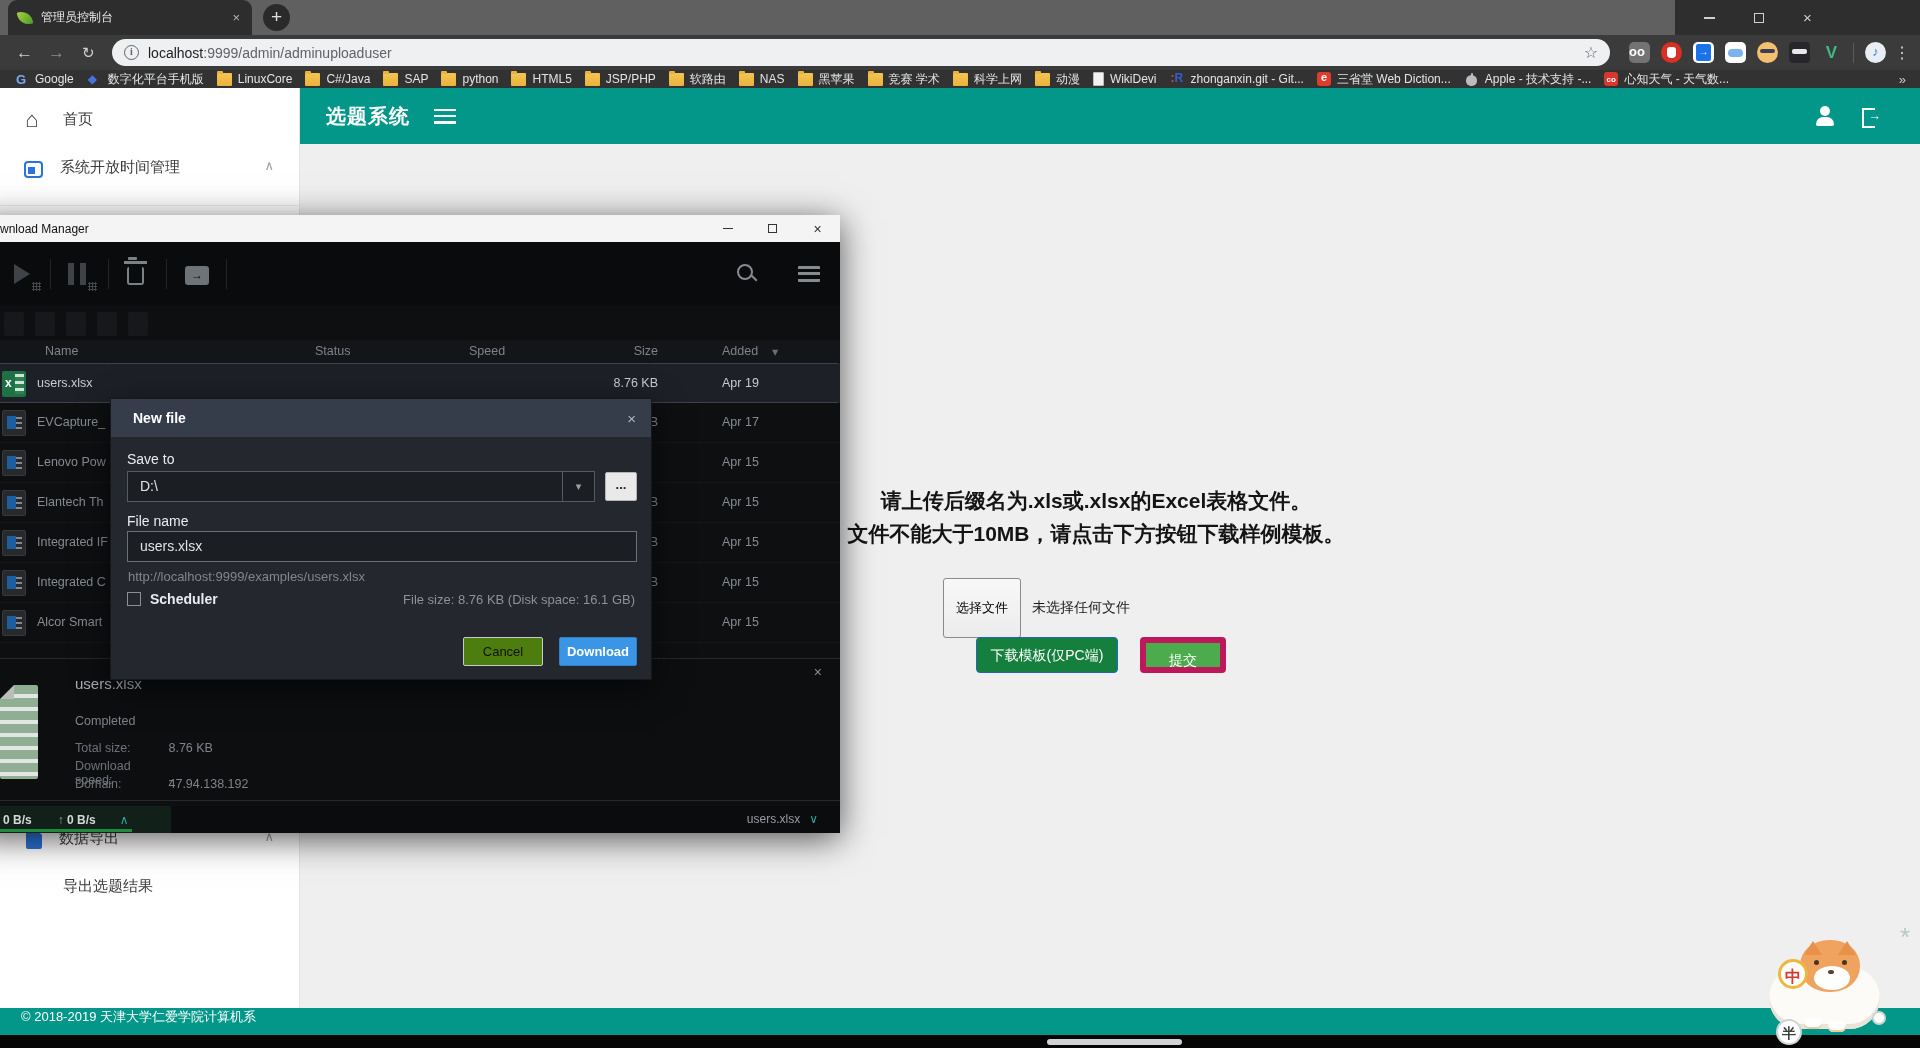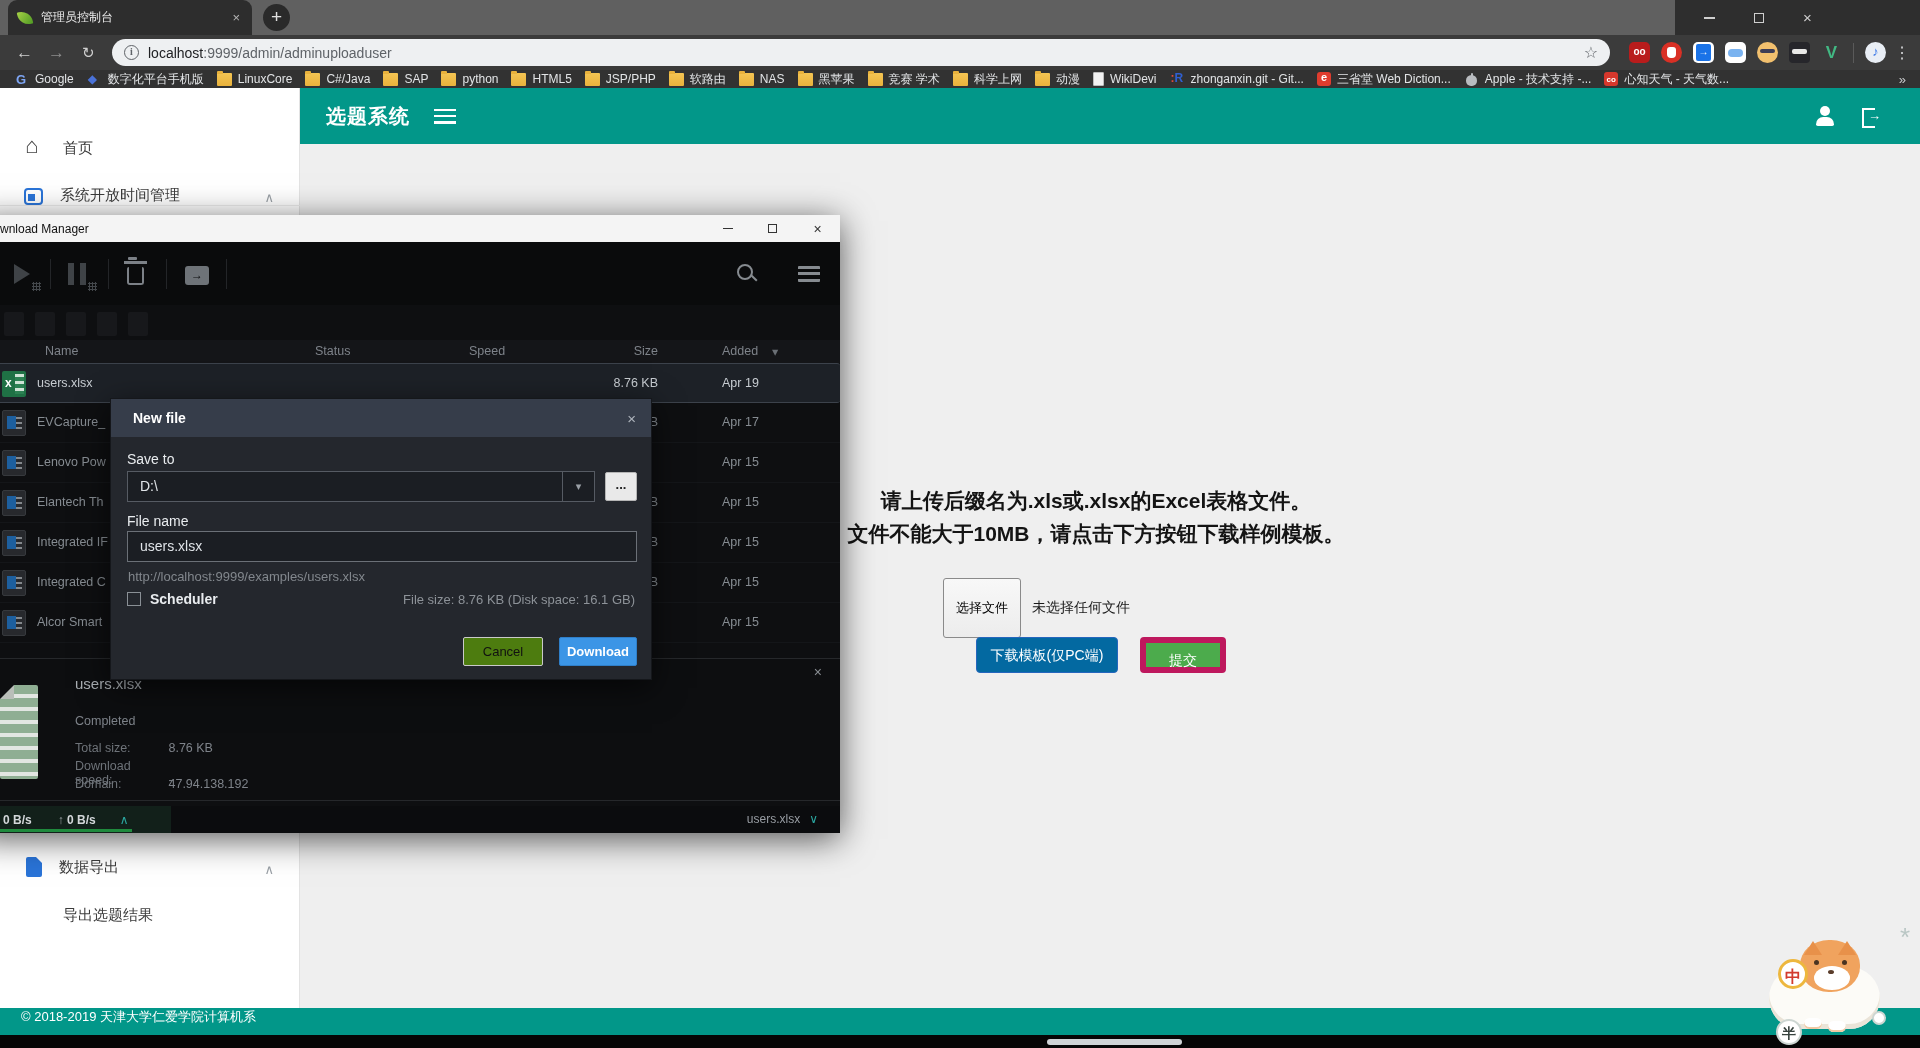--- a/index.html
+++ b/index.html
@@ -23,21 +23,21 @@
   .toolbar{position:absolute;left:0;top:35px;right:0;height:35px;background:#3b3b3b}
   .nav-ic{position:absolute;top:7px;color:#cfcfcf;font-size:17px;line-height:21px}
   .nav-back{left:16px}.nav-fwd{left:48px;color:#8d8d8d}.nav-reload{left:82px;font-size:15px}
   .omnibox{position:absolute;left:112px;top:4px;width:1498px;height:27px;background:#eef0f2;border-radius:14px;display:flex;align-items:center;padding:0 12px}
   .info-ic{width:15px;height:15px;border:1.5px solid #5f6368;border-radius:50%;color:#5f6368;font-size:10px;font-weight:bold;text-align:center;line-height:12px;flex:none;font-family:"Liberation Serif",serif}
   .url{font-size:14px;margin-left:9px;white-space:nowrap}
   .url .host{color:#202124}.url .rest{color:#5f6368}
   .ob-star{margin-left:auto;color:#5f6368;font-size:16px}
   .extensions{position:absolute;right:34px;top:0;height:35px;display:flex;align-items:center;gap:11px}
   .ext{width:21px;height:21px;position:relative;flex:none;border-radius:5px}
-  .ext-oo{background:#b91c1c;color:#fff;font-size:10px;font-weight:bold;text-align:center;line-height:20px}
+  .ext-oo{background:#737373;color:#fff;font-size:13px;font-weight:bold;text-align:left;line-height:20px}
   .ext-hand{background:#d93025;border-radius:50%}
   .ext-hand::before{content:"";position:absolute;left:6px;top:5px;width:9px;height:11px;background:#fff;border-radius:3px 3px 4px 4px}
   .ext-docarrow{background:#fff}
   .ext-docarrow::before{content:"→";position:absolute;left:3px;top:2px;width:15px;height:17px;background:#1a73e8;color:#fff;font-size:10px;text-align:center;line-height:16px;border-radius:2px}
   .ext-cloud{background:#fff}
   .ext-cloud::before{content:"";position:absolute;left:3px;top:7px;width:15px;height:8px;background:#7ab3f0;border-radius:8px}
   .ext-face{background:#f2c06e;border-radius:50%}
   .ext-face::before{content:"";position:absolute;left:3px;top:7px;width:15px;height:4px;background:#3d3d55;border-radius:2px}
   .ext-ninja{background:#26262b;border-radius:4px}
   .ext-ninja::before{content:"";position:absolute;left:3px;top:7px;width:15px;height:5px;background:#e8e8e8;border-radius:2px}
@@ -60,21 +60,21 @@
   .bi.weblio{background:#e03c2e;border-radius:3px;width:14px;height:14px}
   .bi.weblio::before{content:"e";position:absolute;left:4px;top:-1px;color:#fff;font-weight:bold;font-size:11px}
   .bi.apple::before{content:"";position:absolute;left:2px;top:2px;width:11px;height:11px;background:#b9bcc0;border-radius:50% 50% 45% 45%}
   .bi.apple::after{content:"";position:absolute;left:7px;top:0;width:2px;height:4px;background:#b9bcc0;border-radius:1px}
   .bi.seniverse{background:#d7372c;border-radius:3px;width:14px;height:14px}
   .bi.seniverse::before{content:"co";position:absolute;left:2px;top:3px;color:#fff;font-weight:bold;font-size:8px}
   .bm-overflow{position:absolute;right:14px;color:#c8cacc;font-size:13px}
 
   
   .sidebar{position:absolute;left:0;top:88px;width:300px;height:920px;background:#fff;border-right:1px solid #e3e3e3;z-index:1}
-  .side-item{position:absolute;left:0;width:300px;height:48px;display:flex;align-items:flex-end;padding-left:24px}
+  .side-item{position:absolute;left:0;width:300px;height:48px;display:flex;align-items:flex-start;padding-left:24px}
   .side-item:nth-of-type(1){top:22px}
   .side-item:nth-of-type(2){top:70px}
   .side-item.divided{border-bottom:1px solid #ececec}
   .side-item:nth-of-type(3){top:741px}
   .side-item:nth-of-type(4){top:789px}
   .side-label{font-size:15px;color:#3c3c3c;margin-left:17px;flex:1}
   .side-chev{color:#9aa0a6;font-size:13px;margin-right:26px}
   .si{width:22px;height:22px;position:relative;flex:none}
   .si.home::before{content:"⌂";position:absolute;left:1px;top:-3px;font-size:22px;color:#454545}
   .si.calendar{width:19px;height:17px;border:2px solid #2a74d8;border-radius:4px;margin-top:3px}
@@ -94,21 +94,21 @@
   .ic-logout::before{content:"";position:absolute;left:0;top:1px;width:11px;height:16px;border:2px solid #fff;border-right:none}
   .ic-logout::after{content:"→";position:absolute;left:6px;top:1px;color:#fff;font-size:13px;font-weight:bold}
 
   .main{position:absolute;left:300px;top:144px;right:0;height:864px;background:#efefef}
   .upload-text{position:absolute;left:0;top:340px;width:100%;text-align:center;padding-right:28px;
                font-size:21px;font-weight:bold;color:#141414;line-height:33px}
   .file-row{position:absolute;left:643px;top:434px;display:flex;align-items:center}
   .choose-btn{font-size:13px;color:#000;background:linear-gradient(#f8f8f8,#ececec);border:1px solid #8a8a8a;border-radius:3px;padding:20px 12px}
   .no-file{font-size:14px;color:#1a1a1a;margin-left:11px}
   .btn{position:absolute;top:493px;height:36px;border-radius:4px;color:#fff;font-size:14px;text-align:center;line-height:34px}
-  .btn-template{left:676px;width:142px;background:#0369a1;border:1px solid #2566bd}
+  .btn-template{left:676px;width:142px;background:#15803d;border:1px solid #2566bd}
   .btn-submit{left:840px;width:86px;background:#4cab4c;border:6px solid #be185d}
 
   .footer{position:absolute;left:0;top:1008px;right:0;height:27px;background:#029789;color:#fff;font-size:13px;display:flex;padding-left:21px;z-index:2}
   .bottom-strip{position:absolute;left:0;top:1035px;right:0;height:13px;background:#060606;z-index:2}
   .strip-pill{position:absolute;left:1047px;top:4px;width:135px;height:6px;background:#cfd3d6;border-radius:3px}
 
   
   .dm{position:absolute;left:-26px;top:215px;width:866px;height:618px;background:#0e0f11;box-shadow:0 6px 32px rgba(0,0,0,.65);z-index:10}
   .dm-titlebar{position:absolute;left:0;top:0;right:0;height:27px;background:#f4f4f4;display:flex;align-items:center}
   .dm-title{font-size:12px;color:#111;padding-left:26px;flex:1}

